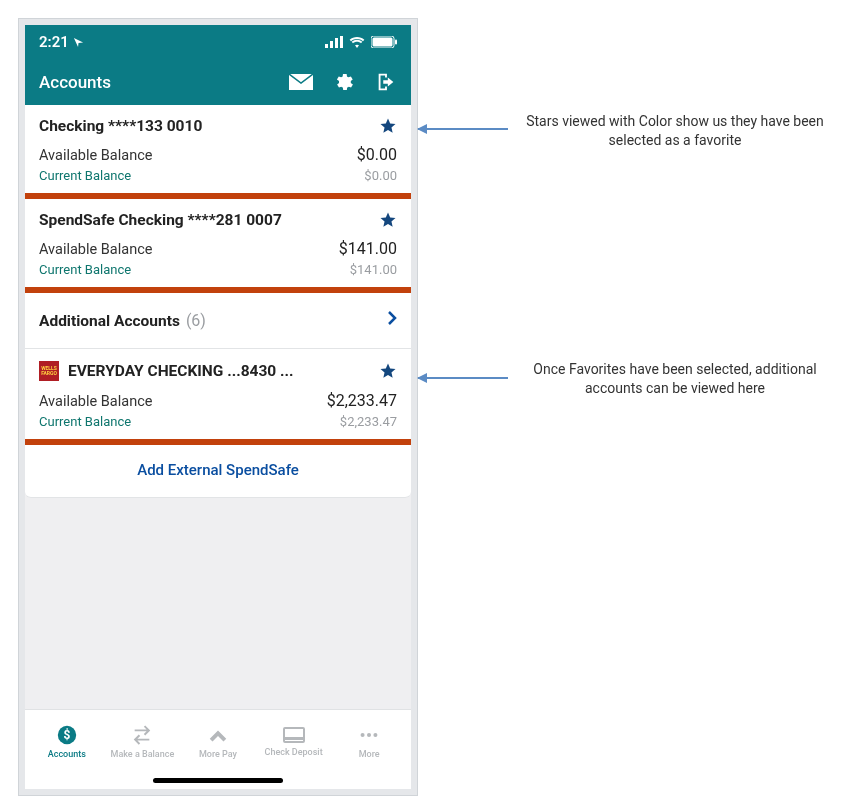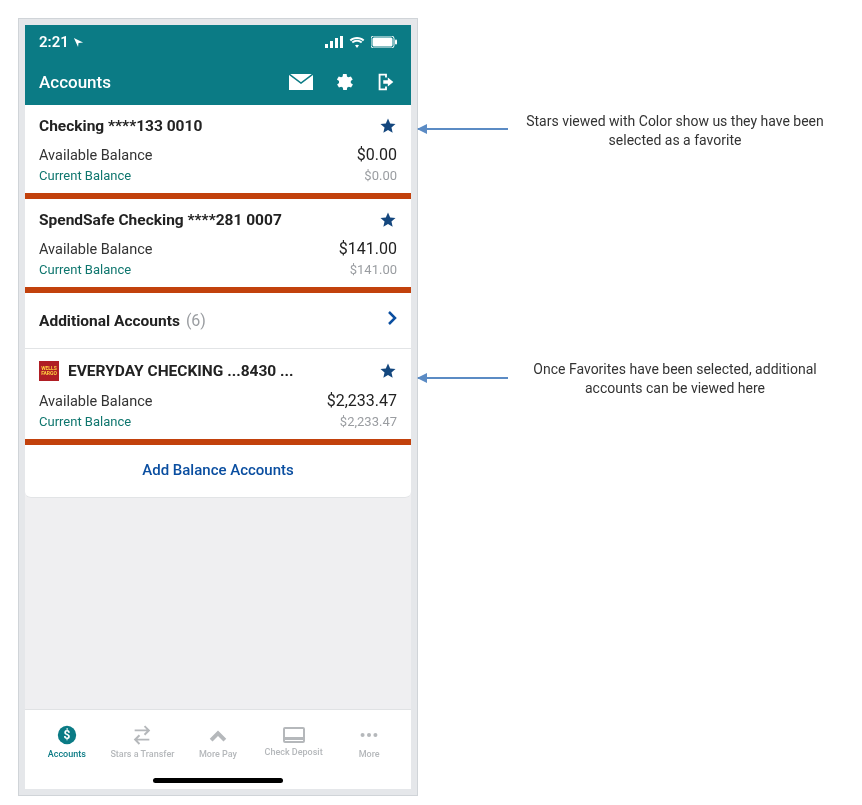--- a/index.html
+++ b/index.html
@@ -234,38 +234,38 @@
         <div class="bal-row">
           <span class="bal-label">Available Balance</span>
           <span class="bal-val">$2,233.47</span>
         </div>
         <div class="bal-row">
           <span class="bal-label sub">Current Balance</span>
           <span class="bal-val sub">$2,233.47</span>
         </div>
       </div>
 
-      <div class="add-ext">Add Balance Accounts</div>
+      <div class="add-ext">Add External SpendSafe</div>
 
     </div>
 
     <div class="bottom-nav">
       <div class="nav-item active">
         <svg width="22" height="22" viewBox="0 0 24 24" fill="#0b7b85">
           <circle cx="12" cy="12" r="10"></circle>
             <text x="12" y="16" text-anchor="middle" font-size="13" fill="#fff" font-weight="bold">$</text>
         </svg>
         <span class="nav-label">Accounts</span>
       </div>
       <div class="nav-item">
         <svg width="22" height="22" viewBox="0 0 24 24" fill="#b5b8bb">
           <path d="M4 8 h13 l-3-3 1.5-1.5 L21 9 l-5.5 5.5 L14 13 l3-3 H4 Z" transform="translate(0,-2)"></path>
           <path d="M20 16 H7 l3 3 -1.5 1.5 L3 15 l5.5-5.5 L10 11 l-3 3 h13 Z" transform="translate(0,2)"></path>
         </svg>
-        <span class="nav-label">Stars a Transfer</span>
+        <span class="nav-label">Make a Balance</span>
       </div>
       <div class="nav-item">
         <svg width="22" height="22" viewBox="0 0 24 24" fill="#b5b8bb">
           <path d="M3 16 L12 7 L21 16 L18 19 L12 13 L6 19 Z"></path>
         </svg>
         <span class="nav-label">More Pay</span>
       </div>
       <div class="nav-item">
         <svg width="24" height="18" viewBox="0 0 24 18" fill="#b5b8bb">
           <rect x="2" y="2" width="20" height="14" rx="1" fill="none" stroke="#b5b8bb" stroke-width="2"></rect>

